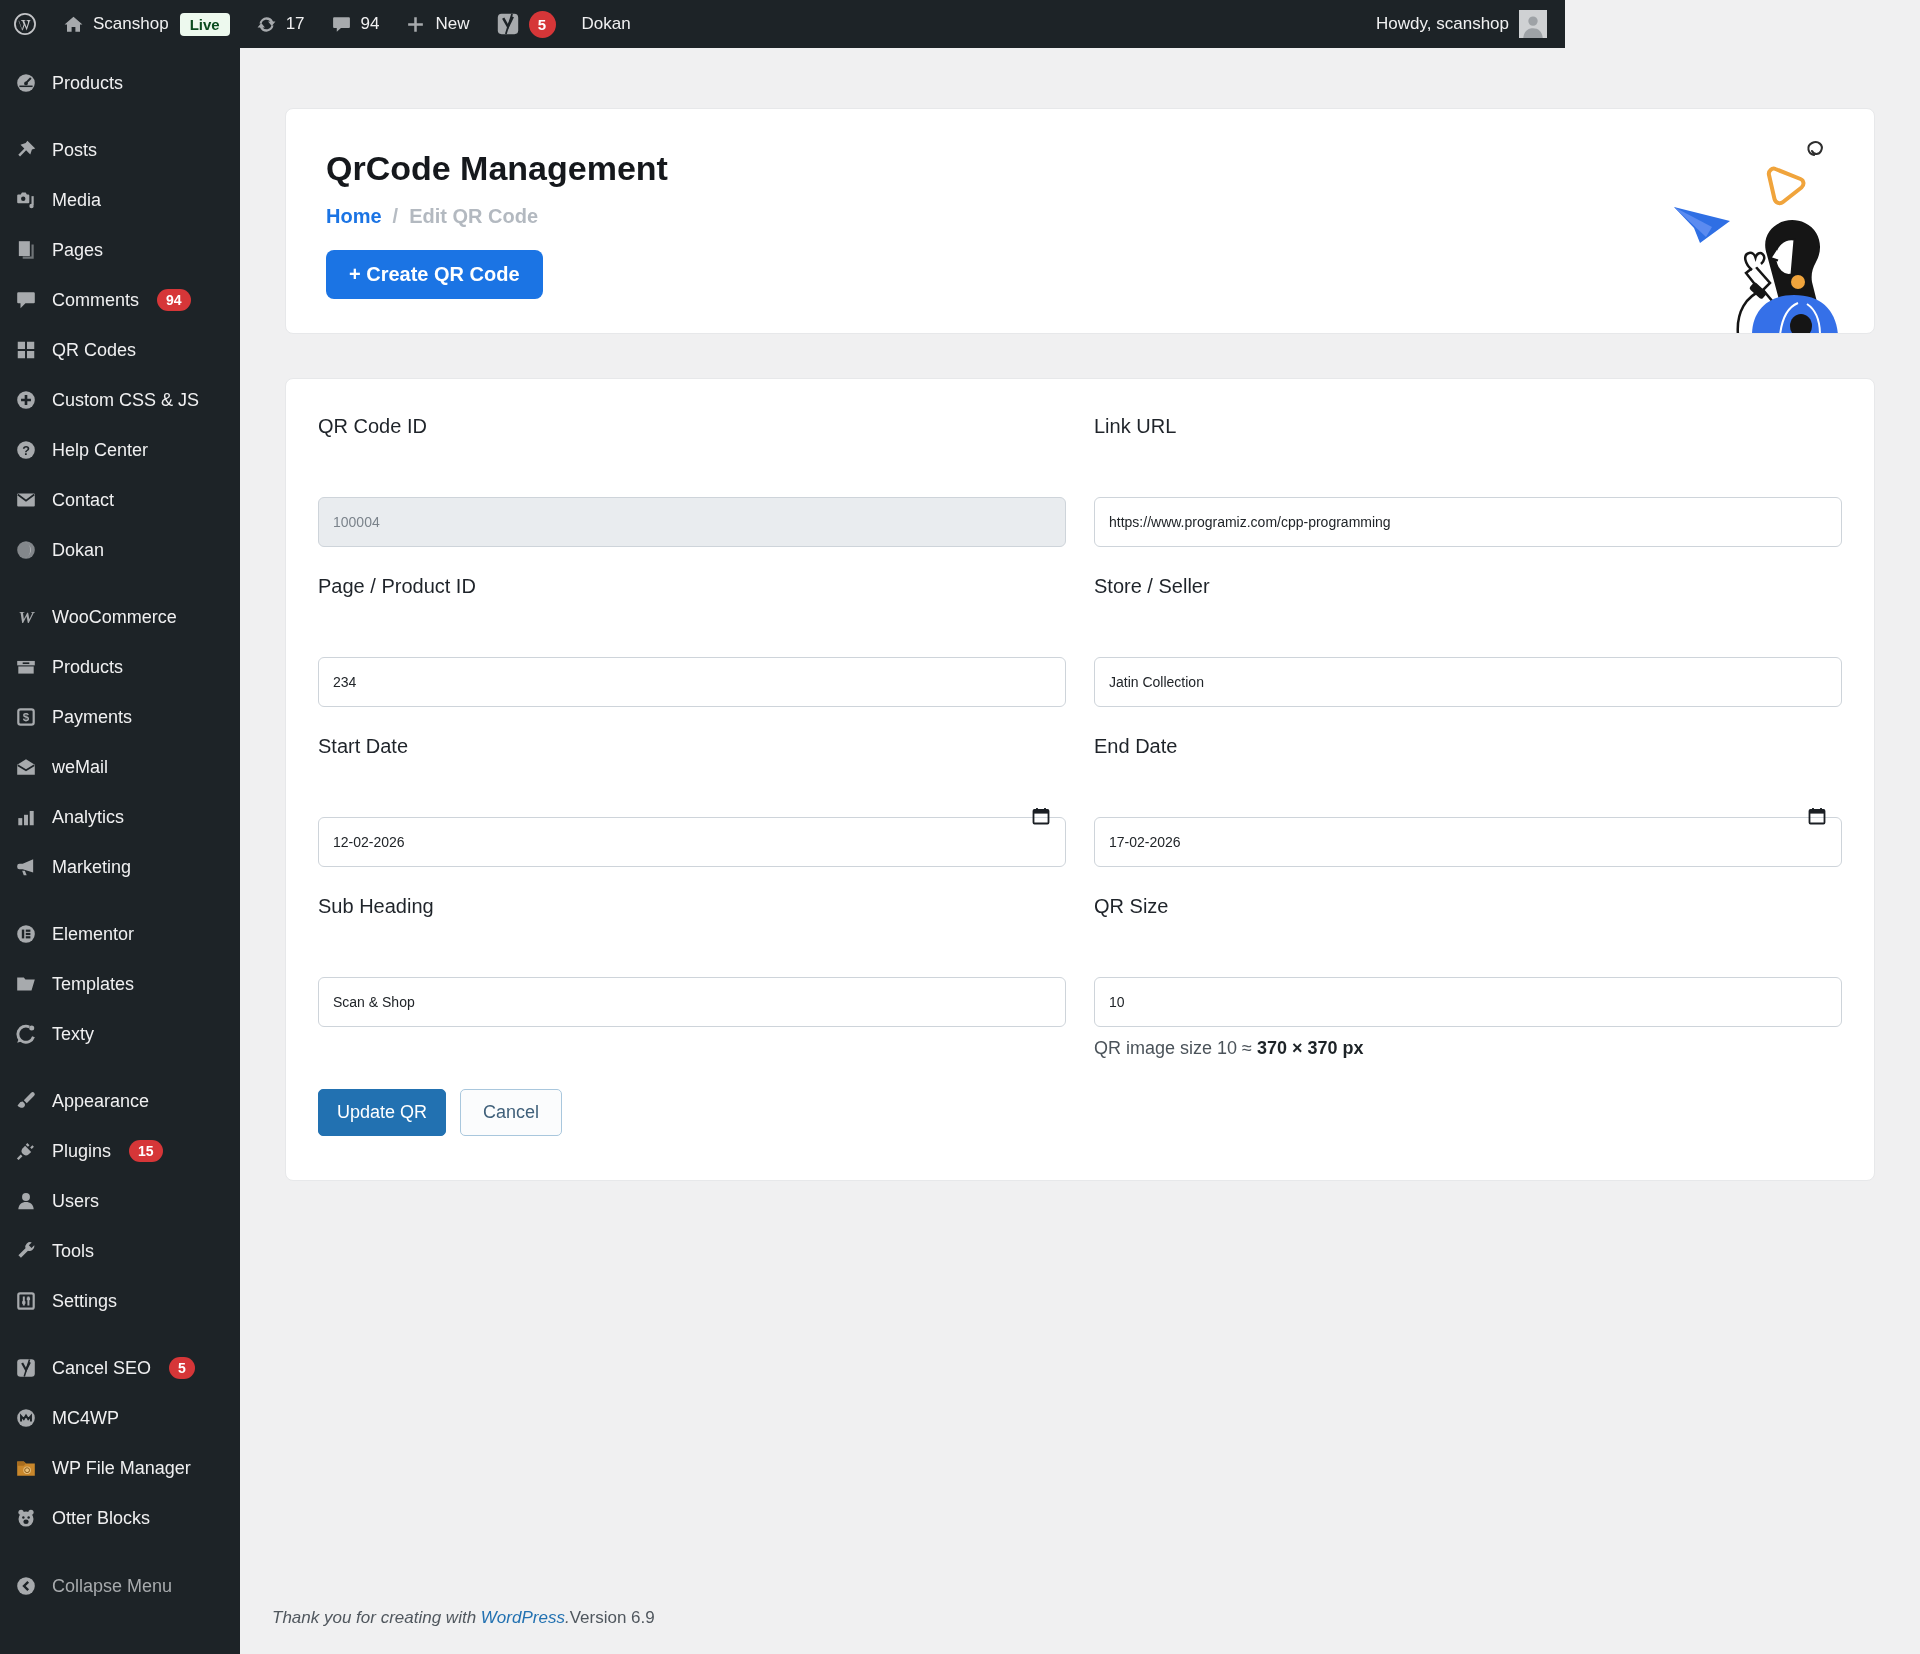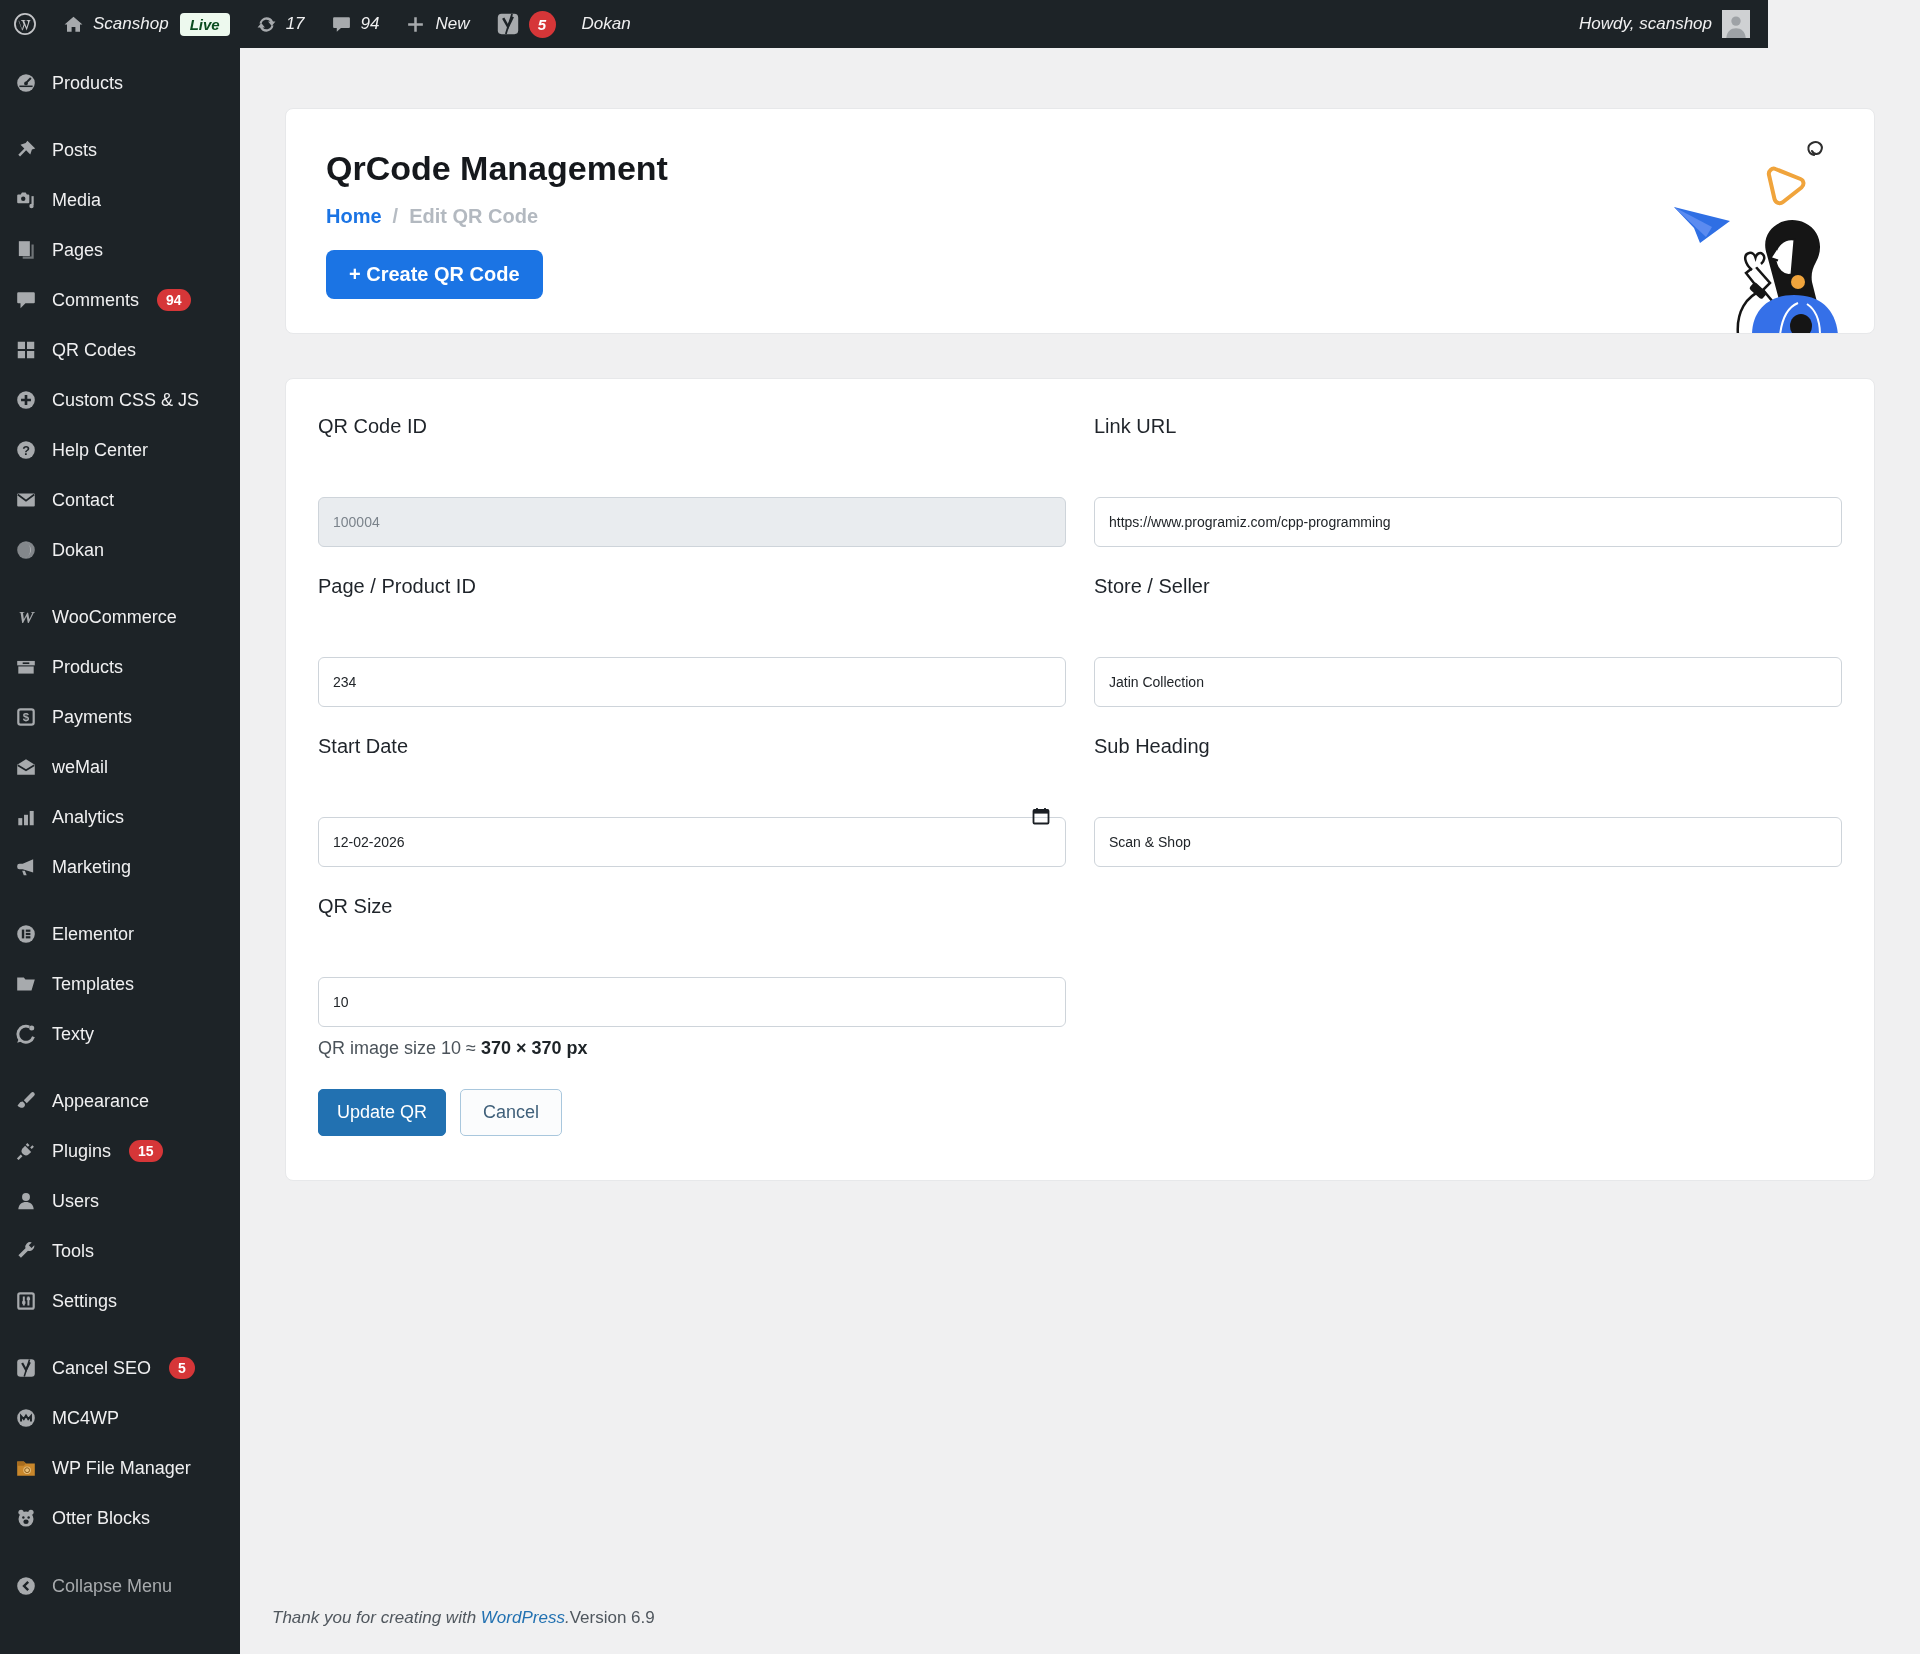--- a/index.html
+++ b/index.html
@@ -4,23 +4,23 @@
 <style>
   * { box-sizing: border-box; }
   html,body { margin:0; padding:0; }
   body {
     width:1920px; height:1654px; overflow:hidden;
     font-family:"Liberation Sans", sans-serif;
     background:#f0f0f1; color:#1d2327;
   }
   
   .admin-bar{
-    position:fixed; top:0; left:0; width:1768px; height:48px;
+    position:fixed; top:0; left:0; width:1565px; height:48px;
     background:#1d2327; display:flex; align-items:center;
-    color:#e7e8ea; font-size:17px; z-index:60;font-style:italic;
+    color:#e7e8ea; font-size:17px; z-index:60;
   }
   .ab-item{ display:flex; align-items:center; gap:9px; padding:0 13px; height:48px; cursor:pointer; }
   .ab-item svg{ display:block; }
   .ab-text{ color:#f0f0f1; }
   .live-badge{ background:#edf9ee; color:#0a4b1e; font-weight:700; font-size:15px;
     padding:3px 10px; border-radius:4px; margin-left:2px; }
   .count-badge-red{ background:#d63638; color:#fff; width:27px; height:27px; border-radius:50%;
     display:flex; align-items:center; justify-content:center; font-size:15px; font-weight:700; }
   .ab-right{ margin-left:auto; display:flex; align-items:center; gap:10px; padding-right:18px; cursor:pointer;}
   .avatar{ width:28px; height:28px; background:#cfd1d3; display:flex; align-items:flex-end; justify-content:center; overflow:hidden;}
@@ -522,20 +522,33 @@
           <span class="cal-icon">
             <svg width="20" height="20" viewBox="0 0 20 20">
                 <rect x="2.5" y="4" width="15" height="13.5" rx="1" fill="none" stroke="#1b1f24" stroke-width="1.8"></rect>
                 <path d="M6 2v4M14 2v4" stroke="#1b1f24" stroke-width="1.8"></path>
                 <rect x="2.5" y="4" width="15" height="3.6" fill="#1b1f24"></rect>
               </svg>
           </span>
         </div>
       </div>
 
+      <div class="field">
+        <label>End Date</label>
+        <div class="date-wrap">
+          <input class="control" value="17-02-2026" style="">
+          <span class="cal-icon">
+            <svg width="20" height="20" viewBox="0 0 20 20">
+                <rect x="2.5" y="4" width="15" height="13.5" rx="1" fill="none" stroke="#1b1f24" stroke-width="1.8"></rect>
+                <path d="M6 2v4M14 2v4" stroke="#1b1f24" stroke-width="1.8"></path>
+                <rect x="2.5" y="4" width="15" height="3.6" fill="#1b1f24"></rect>
+              </svg>
+          </span>
+        </div>
+      </div>
 
       <div class="field">
         <label>Sub Heading</label>
         <input class="control" value="Scan &amp; Shop" style="">
       </div>
 
       <div class="field">
         <label>QR Size</label>
         <input class="control" value="10" style="">
         <div class="help"><span>QR image size 10 ≈ </span><b>370 × 370 px</b></div>

